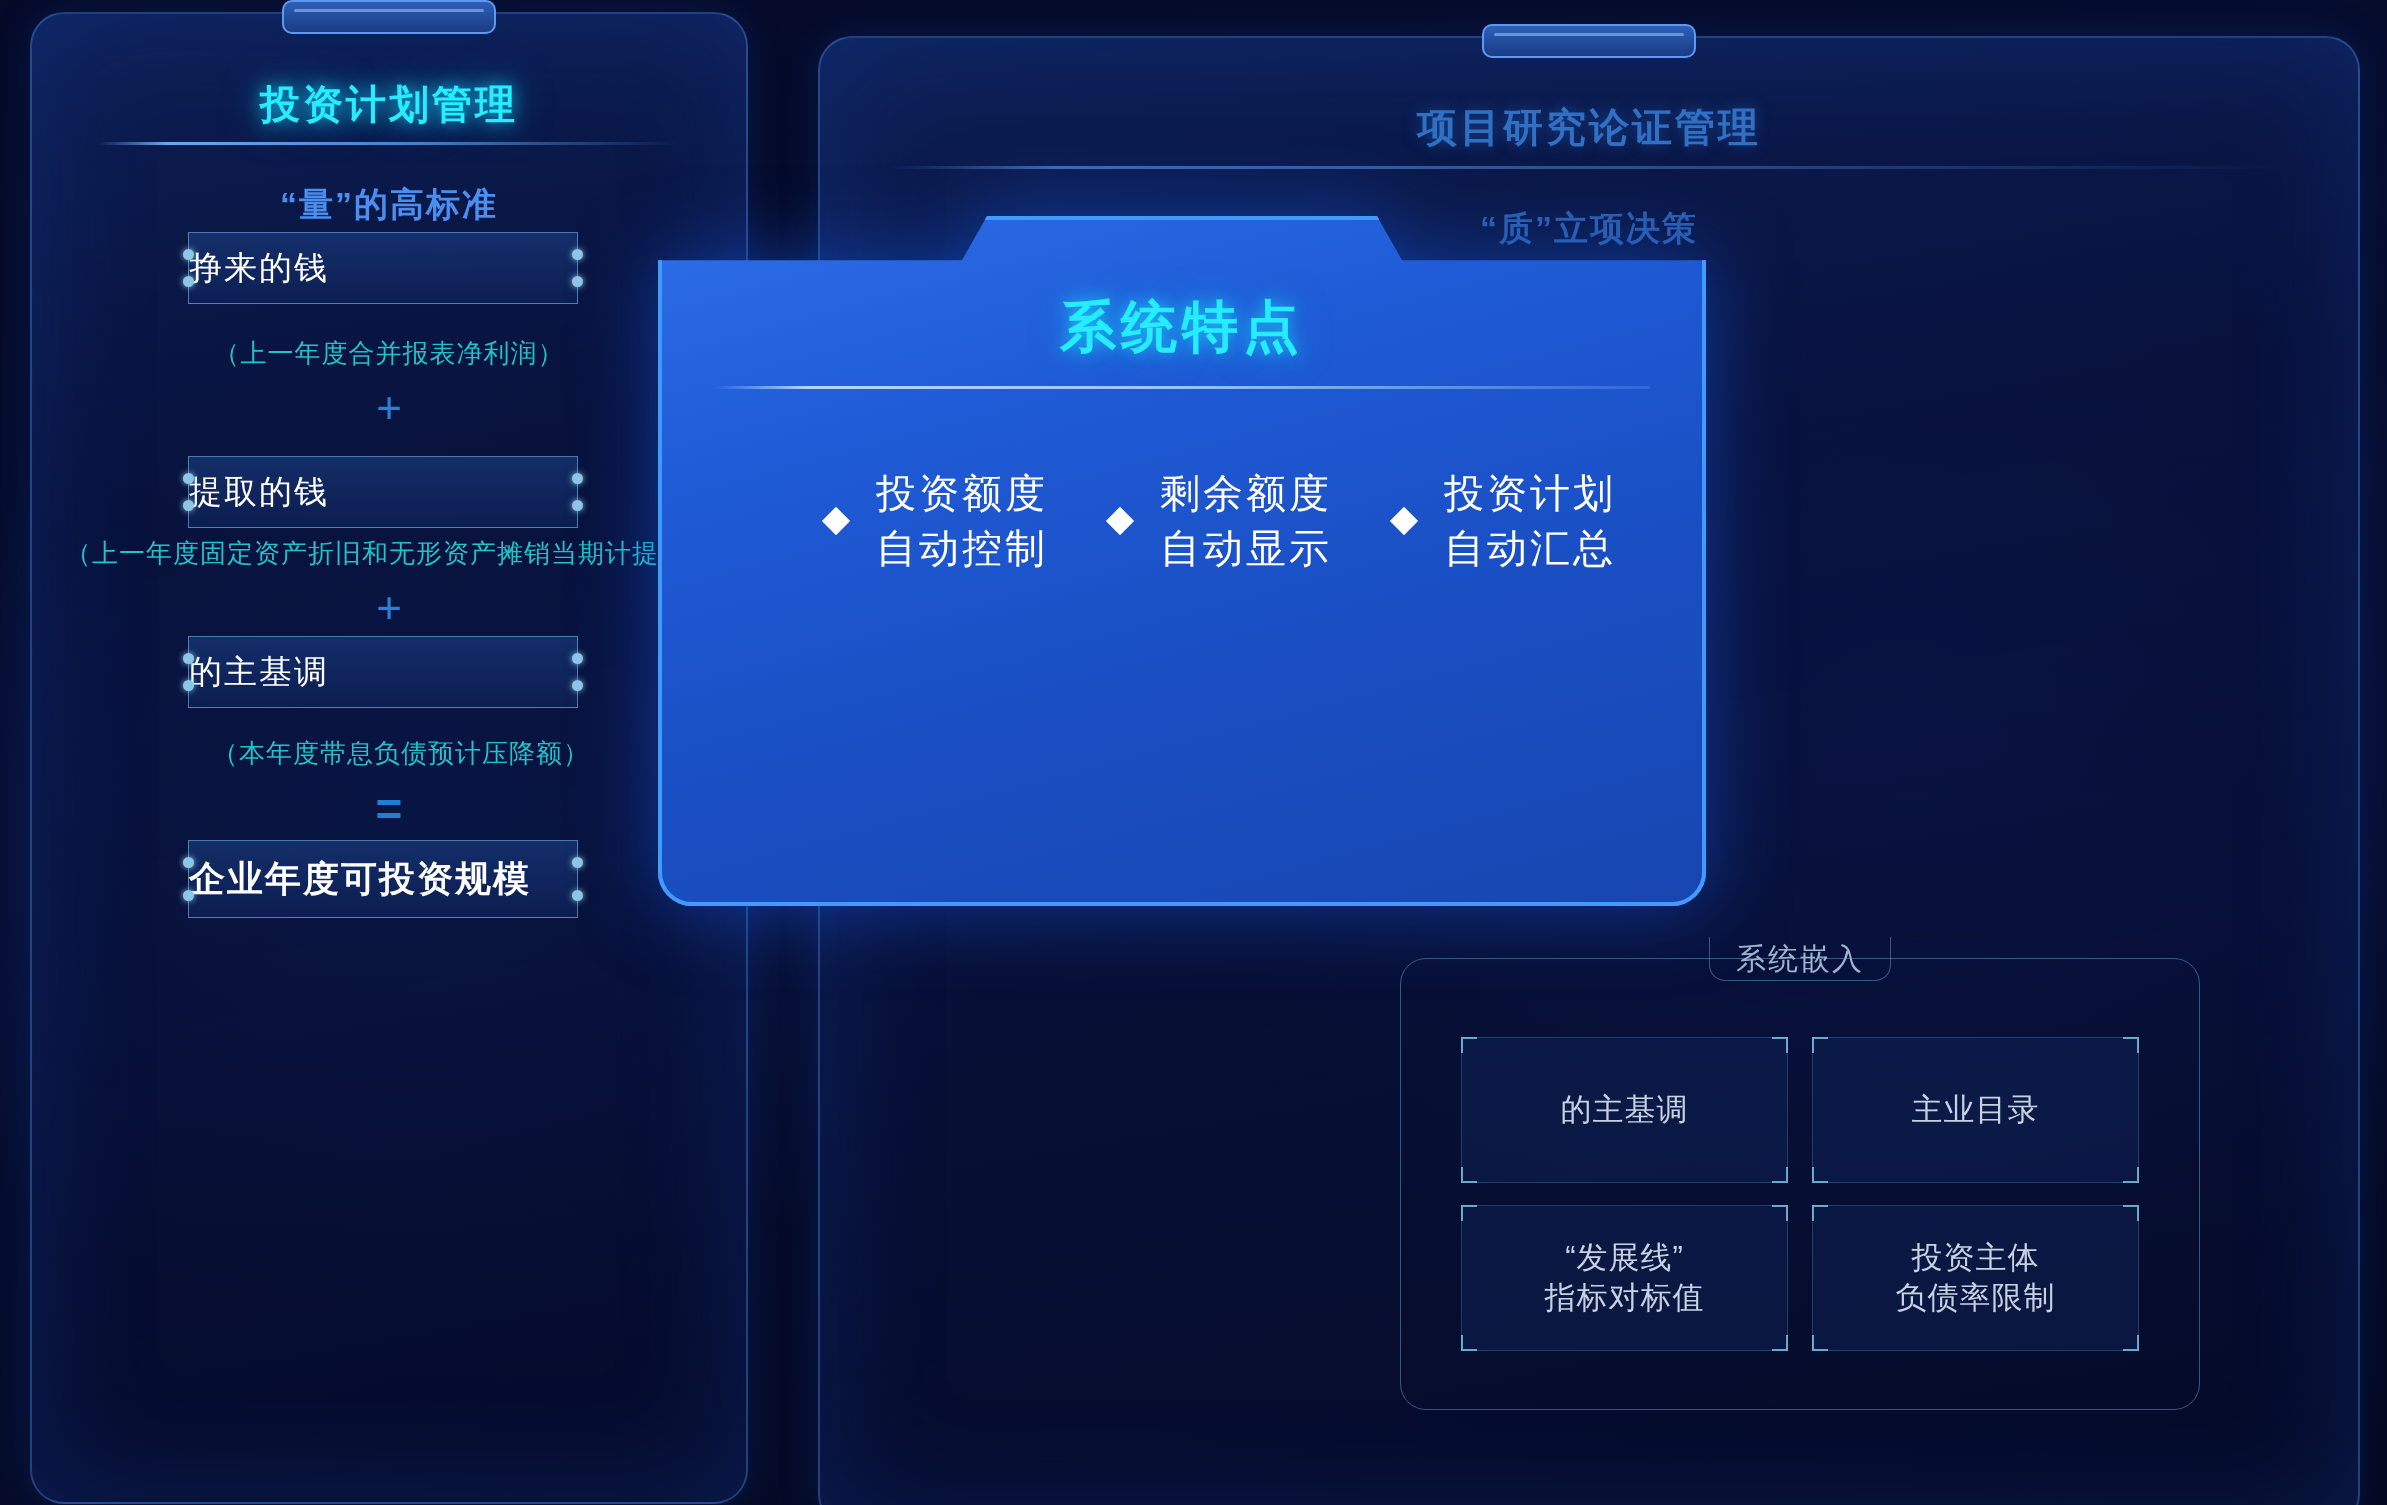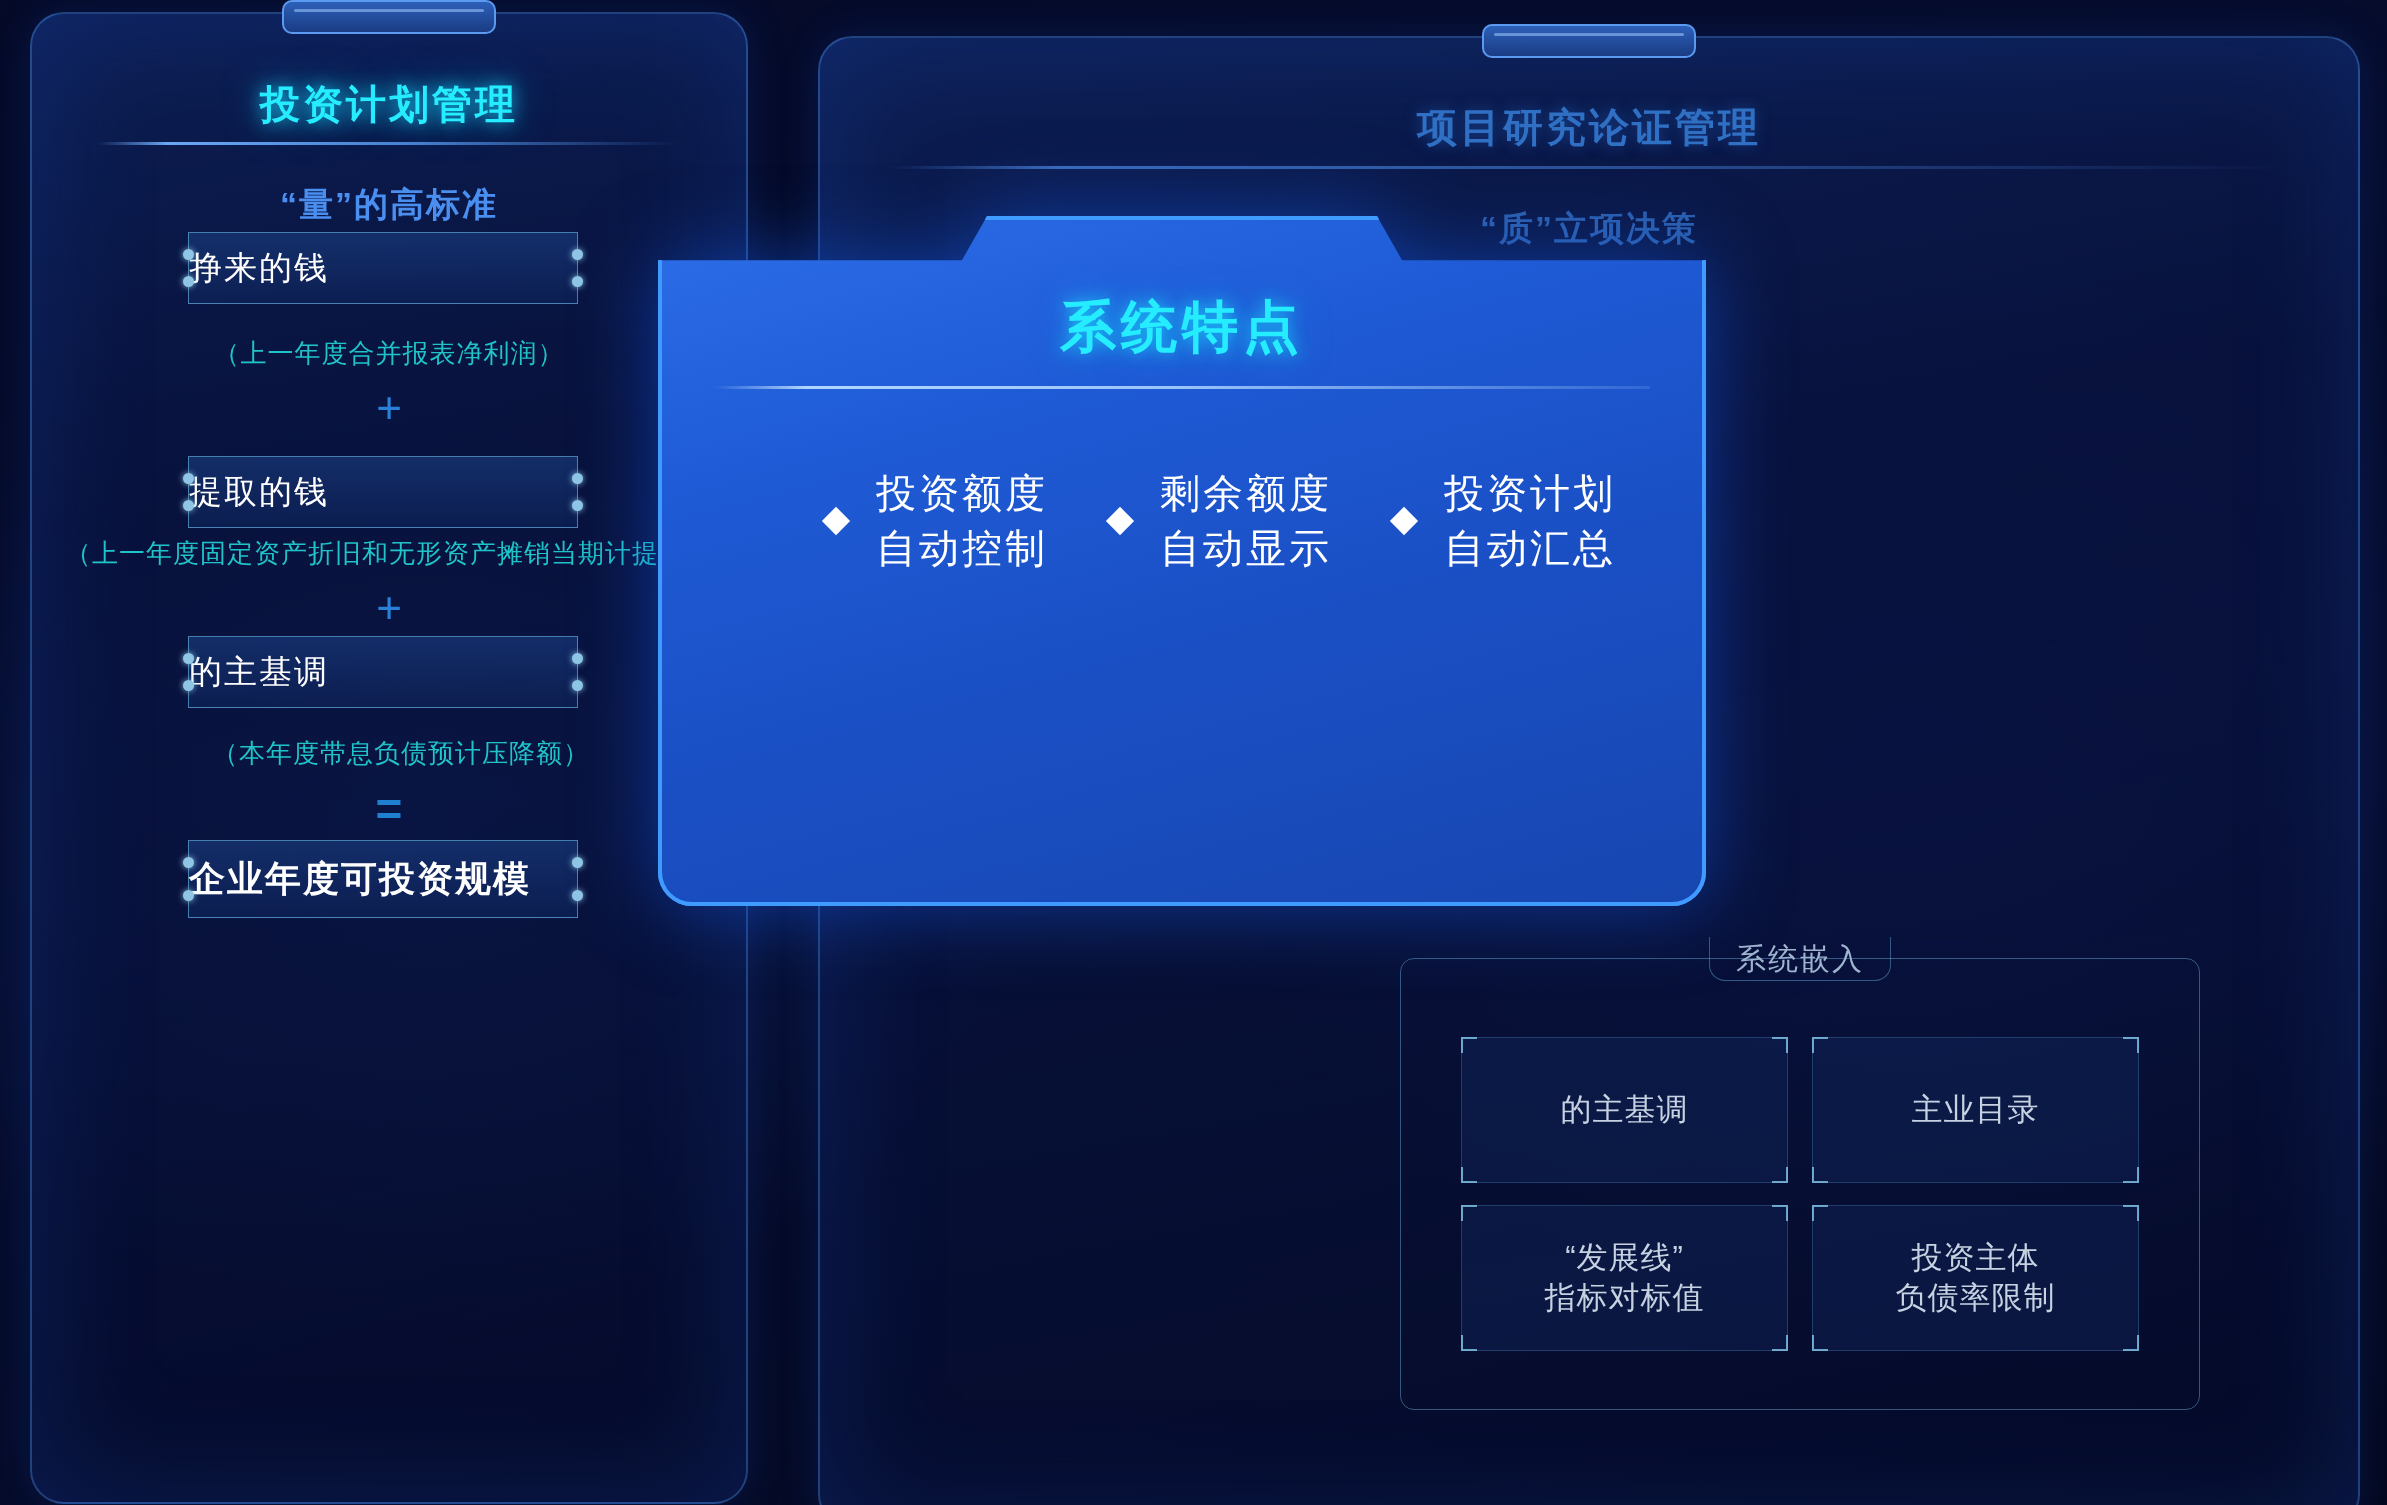--- a/index.html
+++ b/index.html
@@ -104,21 +104,21 @@
   .icon-cell .glyph { height: 132px; display:flex; align-items:center; justify-content:center; }
   .icon-cell .caption {
     margin-top: 12px; color: #b9c4d6; font-size: 30px; letter-spacing: 2px;
   }
   .icon-cell.ghost .caption { color: rgba(200,215,240,0.22); }
 
   
   #embed-group {
     position: absolute; left: 1400px; top: 958px; width: 800px; height: 452px;
     border: 1px solid rgba(110,180,225,0.45);
-    border-radius: 14px;
+    border-radius: 26px;
   }
   #embed-legend {
     position: absolute; left: 50%; transform: translateX(-50%); top: -22px;
     padding: 0 26px; height: 44px; line-height: 44px;
     color: #9fb4cf; font-size: 30px; letter-spacing: 2px;
     background: transparent;
     border: 1px solid rgba(110,180,225,0.45);
     border-top: none; border-radius: 0 0 16px 16px;
   }
   #embed-legend::before, #embed-legend::after {

